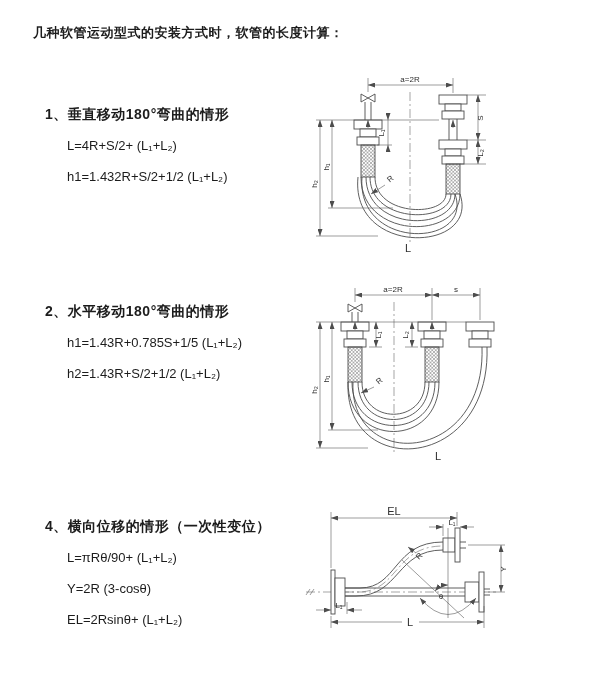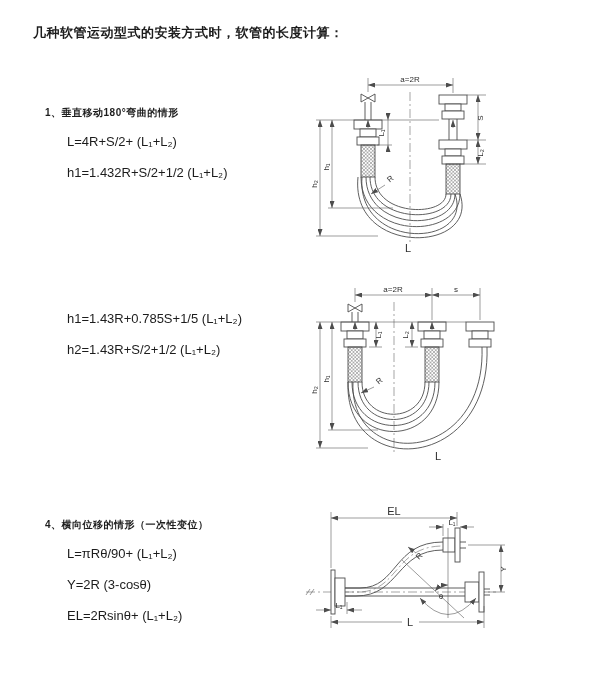--- a/index.html
+++ b/index.html
@@ -7,21 +7,21 @@
     width:600px;height:675px;position:relative;background:#ffffff;
     font-family:"Liberation Sans","DejaVu Sans",sans-serif;color:#1c1c1c;
     overflow:hidden;
   }
   .page-title{
     position:absolute;left:33px;top:24px;font-size:13px;font-weight:600;
     letter-spacing:0.5px;
     text-align:right;
   }
   .section{position:absolute;left:45px;}
-  .section .heading{font-size:10px;font-weight:600;letter-spacing:0.5px;margin-bottom:6px;}
+  .section .heading{font-size:14px;font-weight:600;letter-spacing:0.5px;margin-bottom:6px;}
   .section .formulas{padding-left:22px;}
   .section .formula{font-size:13px;height:31px;line-height:31px;white-space:pre;}
   .diagram{position:absolute;}
   
   .ln{stroke:#4d4d4d;fill:none;stroke-width:0.9;}
   .thin{stroke:#5a5a5a;fill:none;stroke-width:0.6;}
   .cl{stroke:#6a6a6a;fill:none;stroke-width:0.6;stroke-dasharray:9 3 2 3;}
   .fit{stroke:#4d4d4d;fill:#ffffff;stroke-width:0.9;}
   .braid{stroke:#4d4d4d;stroke-width:0.9;}
   .lbl{font-family:"Liberation Sans","DejaVu Sans",sans-serif;font-size:8px;fill:#2e2e2e;}
@@ -34,20 +34,21 @@
 
 <div class="section" style="top:106px;">
   <div class="heading">1、垂直移动180°弯曲的情形</div>
   <div class="formulas">
     <div class="formula">L=4R+S/2+ (L₁+L₂)</div>
     <div class="formula">h1=1.432R+S/2+1/2 (L₁+L₂)</div>
   </div>
 </div>
 
 <div class="section" style="top:303px;">
+  <div class="heading">2、水平移动180°弯曲的情形</div>
   <div class="formulas">
     <div class="formula">h1=1.43R+0.785S+1/5 (L₁+L₂)</div>
     <div class="formula">h2=1.43R+S/2+1/2 (L₁+L₂)</div>
   </div>
 </div>
 
 <div class="section" style="top:518px;">
   <div class="heading">4、横向位移的情形（一次性变位）</div>
   <div class="formulas">
     <div class="formula">L=πRθ/90+ (L₁+L₂)</div>

